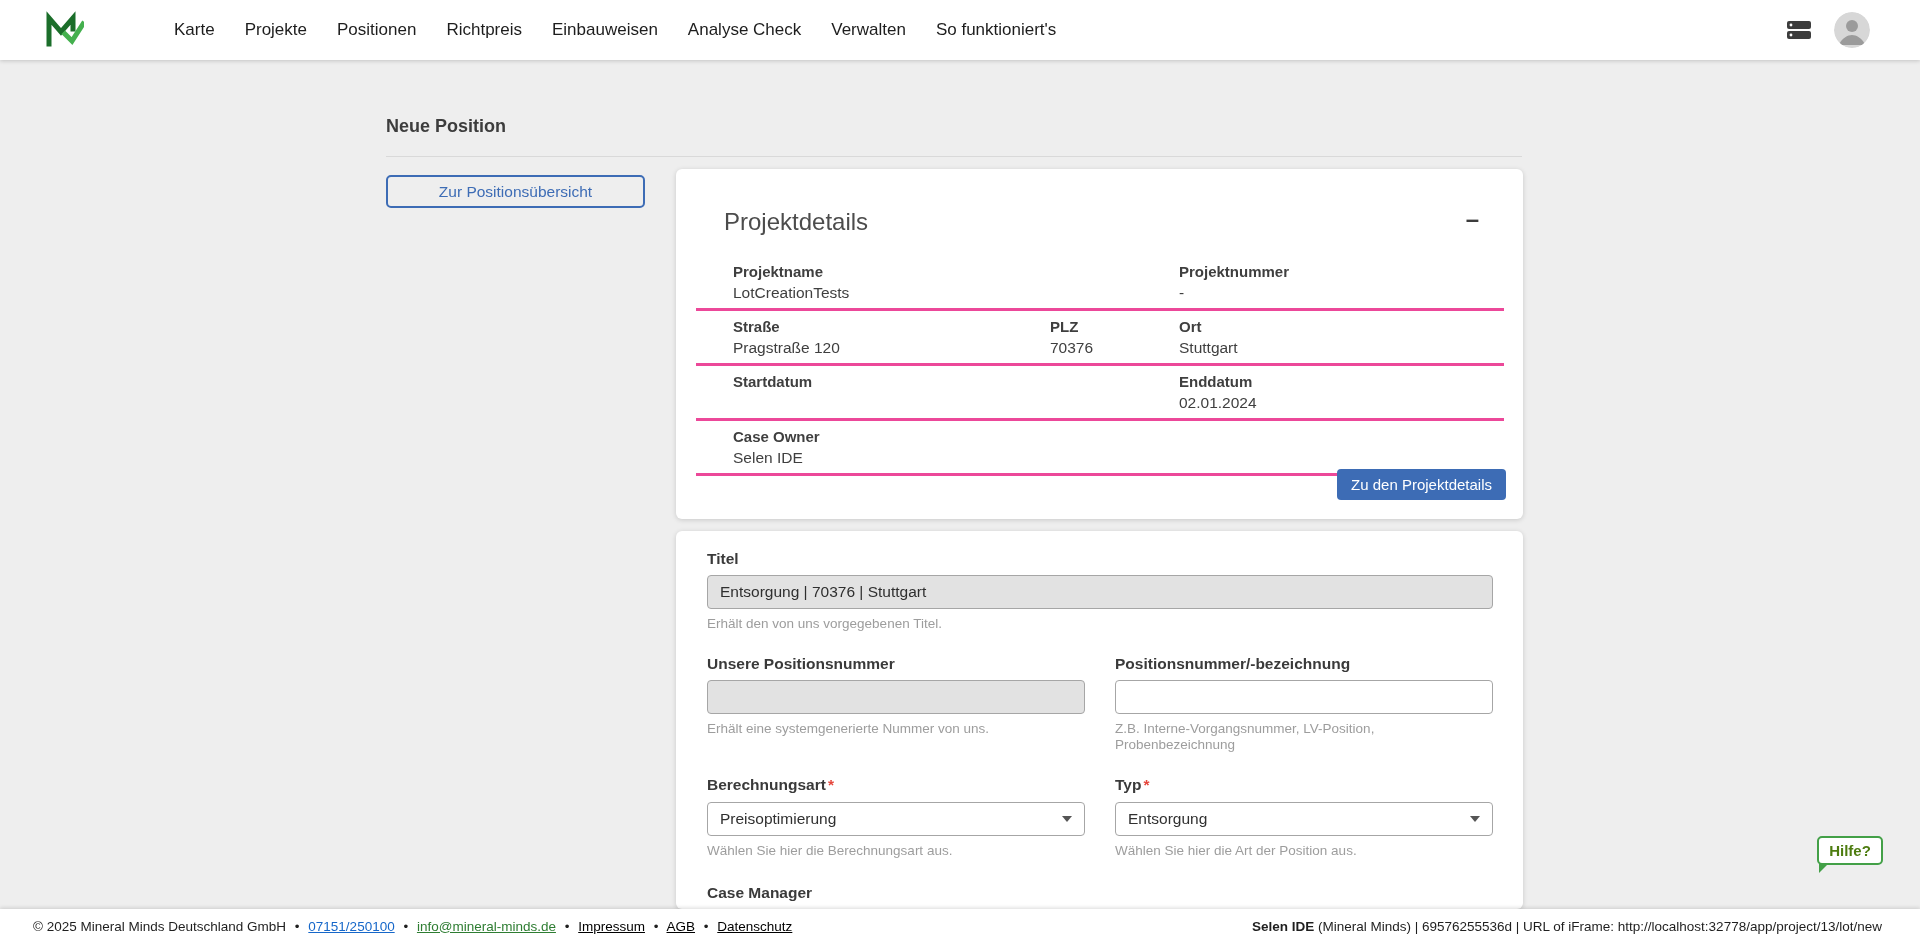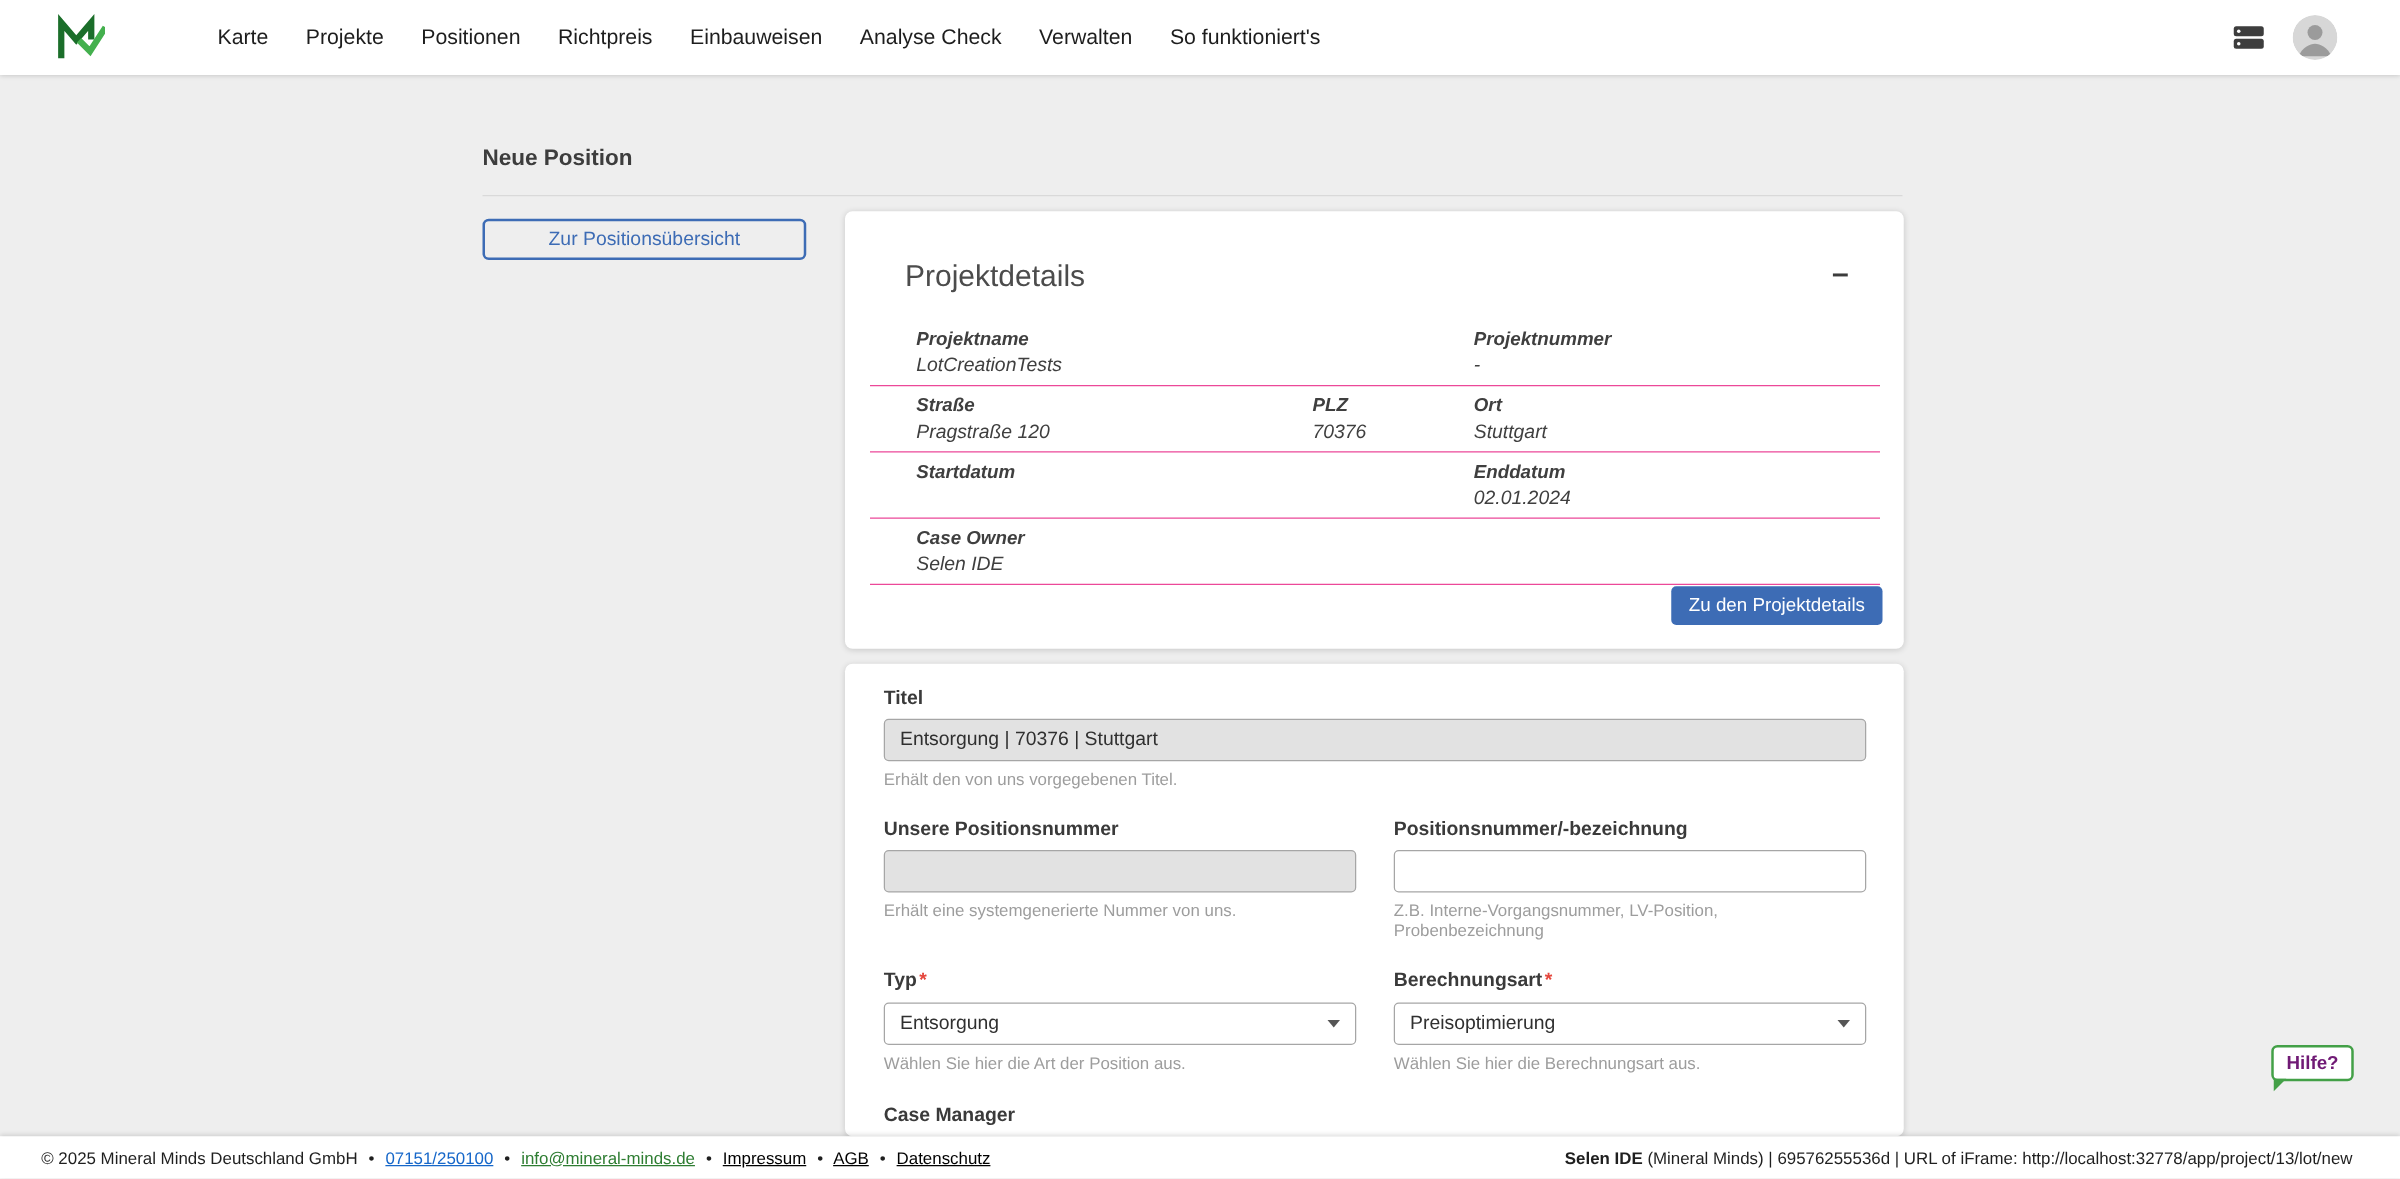--- a/index.html
+++ b/index.html
@@ -61,22 +61,21 @@
   }
   .card-head h2 { font-size:24px; font-weight:500; color:#4c4c4c; line-height:29px; }
   .collapse-btn {
     background:none; border:none; font-size:24px; font-weight:700;
     color:#3c3c3c; cursor:pointer; line-height:24px; font-family:inherit;
   }
   .pd-rows { margin:20px 19px 0 20px; }
   .pd-row {
     display:grid; grid-template-columns:317px 129px 1fr;
     padding:7px 0 6px 37px;
-    border-bottom:1px solid #ec4899;
-    font-style:italic;
+    border-bottom:3px solid #ec4899;
   }
   .c12 { grid-column:1 / 3; }
   .c1 { grid-column:1; } .c2 { grid-column:2; } .c3 { grid-column:3; }
   .cfull { grid-column:1 / 4; }
   .pd-label { font-size:15px; font-weight:700; color:#3f3f3f; line-height:18px; }
   .pd-value { font-size:15.5px; color:#3f3f3f; line-height:19px; margin-top:2px; }
   .btn-primary {
     position:absolute; right:17px; bottom:19px;
     height:31px; padding:0 14px;
     background:#3d6cb5; color:#ffffff;
@@ -117,21 +116,21 @@
   }
   .req { color:#e5463c; margin-left:2px; }
   .case-group { margin-top:24px; width:378px; }
 
   
   .hilfe {
     position:absolute; left:1817px; top:836px;
     width:66px; height:29px;
     background:#ffffff;
     border:2px solid #43a047; border-radius:5px;
-    font-size:15px; font-weight:700; color:#701a75;
+    font-size:15px; font-weight:700; color:#4d7c0f;
     font-family:inherit; cursor:pointer; z-index:25;
   }
   .hilfe::before {
     content:""; position:absolute; left:0px; bottom:-10px;
     width:0; height:0;
     border-top:10px solid #43a047;
     border-right:10px solid transparent;
   }
 
   
@@ -265,35 +264,35 @@
     </div>
     <div class="form-group">
       <label>Positionsnummer/-bezeichnung</label>
       <input class="input" type="text" value="" style="">
       <div class="helper">Z.B. Interne-Vorgangsnummer, LV-Position, Probenbezeichnung</div>
     </div>
   </div>
 
   <div class="form-row">
     <div class="form-group">
+      <label><span>Berechnungsart</span><span class="req">*</span></label>
+      <div class="select">
+        <span>Preisoptimierung</span>
+        <span class="caret"></span>
+      </div>
+      <div class="helper">Wählen Sie hier die Berechnungsart aus.</div>
+    </div>
+    <div class="form-group">
       <label><span>Typ</span><span class="req">*</span></label>
       <div class="select">
         <span>Entsorgung</span>
         <span class="caret"></span>
       </div>
       <div class="helper">Wählen Sie hier die Art der Position aus.</div>
     </div>
-    <div class="form-group">
-      <label><span>Berechnungsart</span><span class="req">*</span></label>
-      <div class="select">
-        <span>Preisoptimierung</span>
-        <span class="caret"></span>
-      </div>
-      <div class="helper">Wählen Sie hier die Berechnungsart aus.</div>
-    </div>
   </div>
 
   <div class="form-group case-group">
     <label>Case Manager</label>
 
   </div>
 </section>
 
 <button class="hilfe">Hilfe?</button>
 

